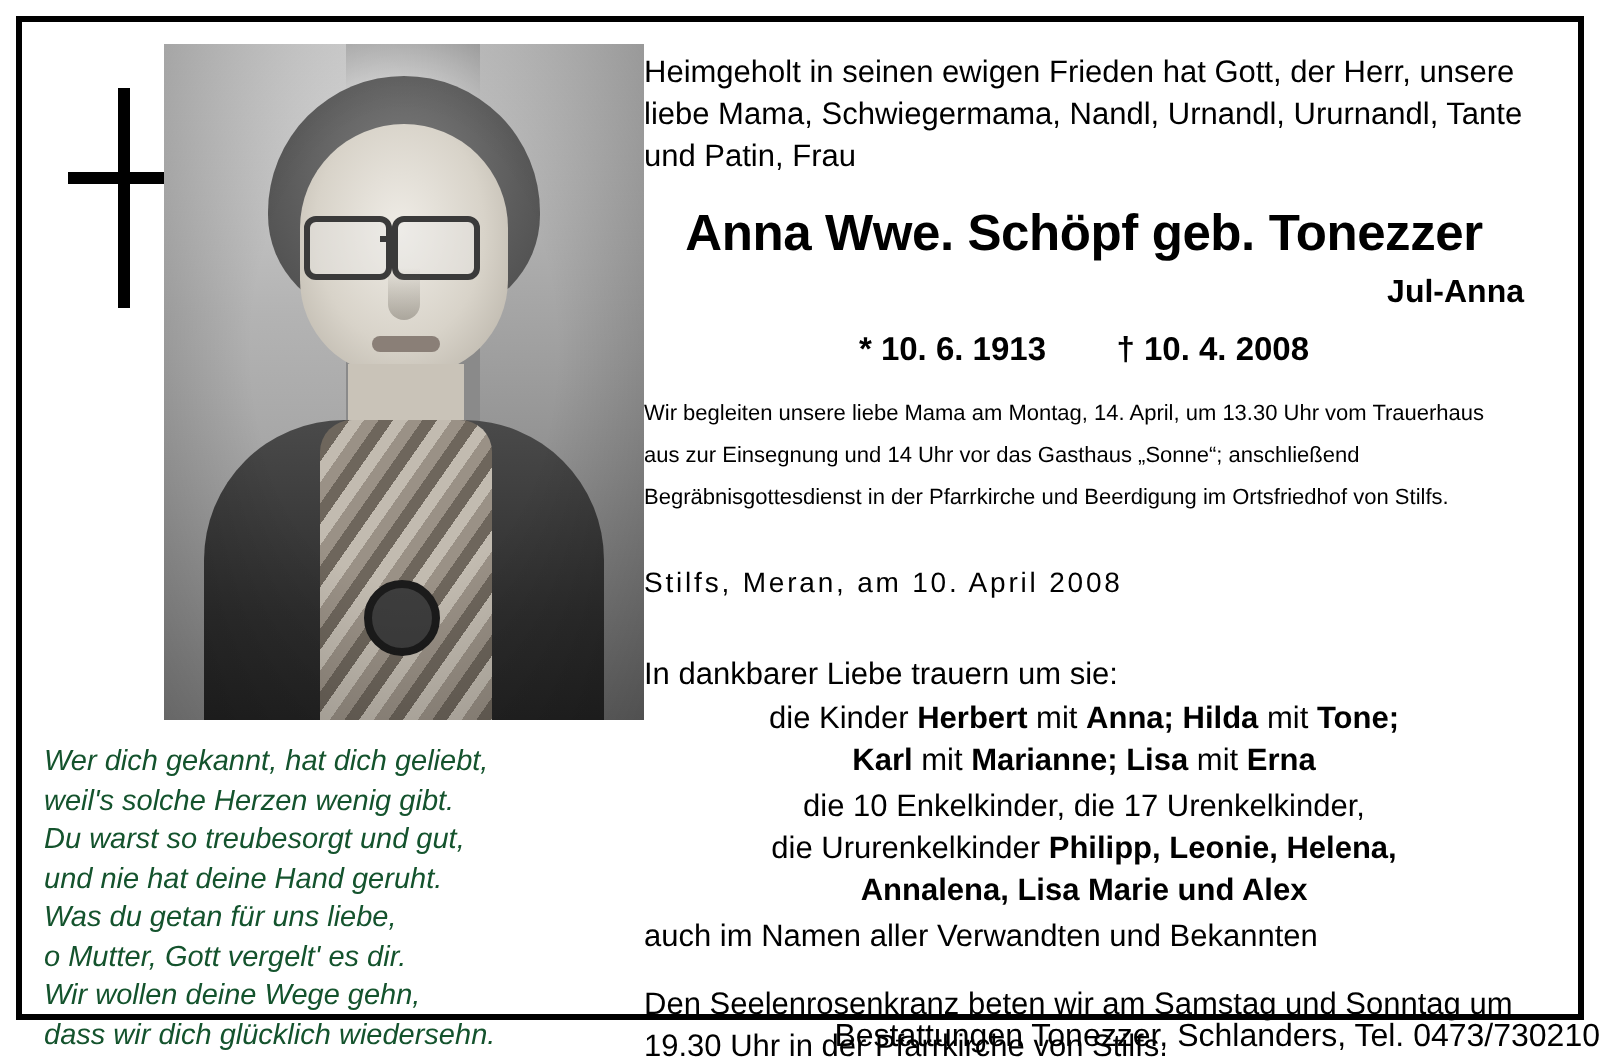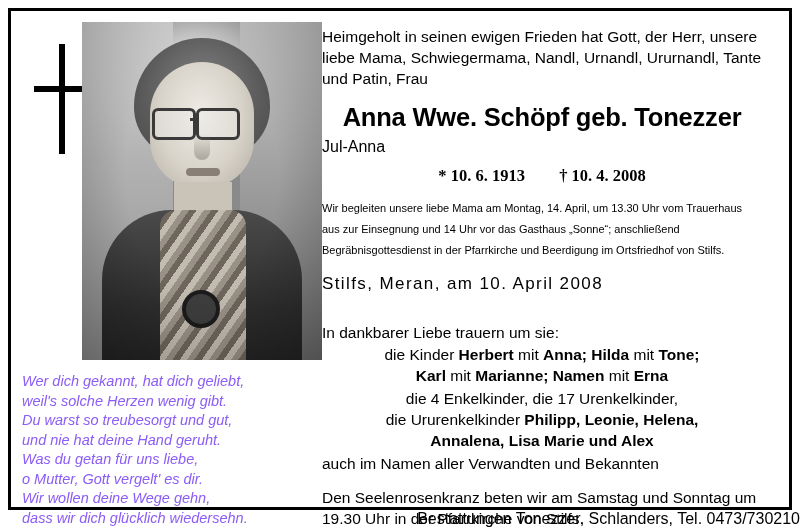--- a/index.html
+++ b/index.html
@@ -168,21 +168,21 @@
     background: radial-gradient(ellipse at 50% 45%, rgba(0,0,0,0) 45%, rgba(0,0,0,0.28) 100%);
   }
   .poem {
     position: absolute;
     left: 0px;
     top: 350px;
     width: 296px;
     font-style: italic;
     font-size: 14.5px;
     line-height: 19.5px;
-    color: #8b5cf6;
+    color: #14532d;
   }
   .poem div { white-space: nowrap; }
 
   
   .right-col {
     position: absolute;
     left: 322px;
     top: 26px;
     width: 440px;
   }
@@ -193,40 +193,39 @@
   .name {
     margin-top: 14px;
     text-align: center;
     font-size: 25.5px;
     font-weight: bold;
     letter-spacing: -0.2px;
     white-space: nowrap;
   }
   .nickname {
     margin-top: 6px;
-    text-align: left;
+    text-align: right;
     font-size: 16px;
-    font-weight: normal;
+    font-weight: bold;
   }
   .dates {
     margin-top: 10px;
     text-align: center;
     font-size: 16.5px;
     font-weight: bold;
-    font-family: Liberation Serif, serif;
   }
   .dates .gap { display: inline-block; width: 26px; }
   .para {
     margin-top: 12px;
     font-size: 11px;
     line-height: 21px;
   }
   .place-line {
-    margin-top: 13px;
-    font-size: 17px;
+    margin-top: 23px;
+    font-size: 14px;
     letter-spacing: 1.4px;
   }
   .para-tight {
     margin-top: 28px;
     font-size: 15.5px;
     line-height: 21px;
   }
   .children {
     margin-top: 1px;
     font-size: 15.5px;
@@ -320,26 +319,26 @@
 
     <div class="place-line">Stilfs, Meran, am 10. April 2008</div>
 
     <div class="para-tight">In dankbarer Liebe trauern um sie:</div>
 
     <div class="children">
       <div class="ctr">
         <span>die Kinder </span><b>Herbert</b><span> mit </span><b>Anna;</b><span> </span><b>Hilda</b><span> mit </span><b>Tone;</b>
       </div>
       <div class="ctr">
-        <b>Karl</b><span> mit </span><b>Marianne;</b><span> </span><b>Namen</b><span> mit </span><b>Erna</b>
+        <b>Karl</b><span> mit </span><b>Marianne;</b><span> </span><b>Lisa</b><span> mit </span><b>Erna</b>
       </div>
     </div>
 
     <div class="grandkids">
-      <div>die 4 Enkelkinder, die 17 Urenkelkinder,</div>
+      <div>die 10 Enkelkinder, die 17 Urenkelkinder,</div>
       <div>
         <span>die Ururenkelkinder </span><b>Philipp, Leonie, Helena,</b>
       </div>
       <div>
         <b>Annalena, Lisa Marie und Alex</b>
       </div>
     </div>
 
     <div class="closing">auch im Namen aller Verwandten und Bekannten</div>
 

